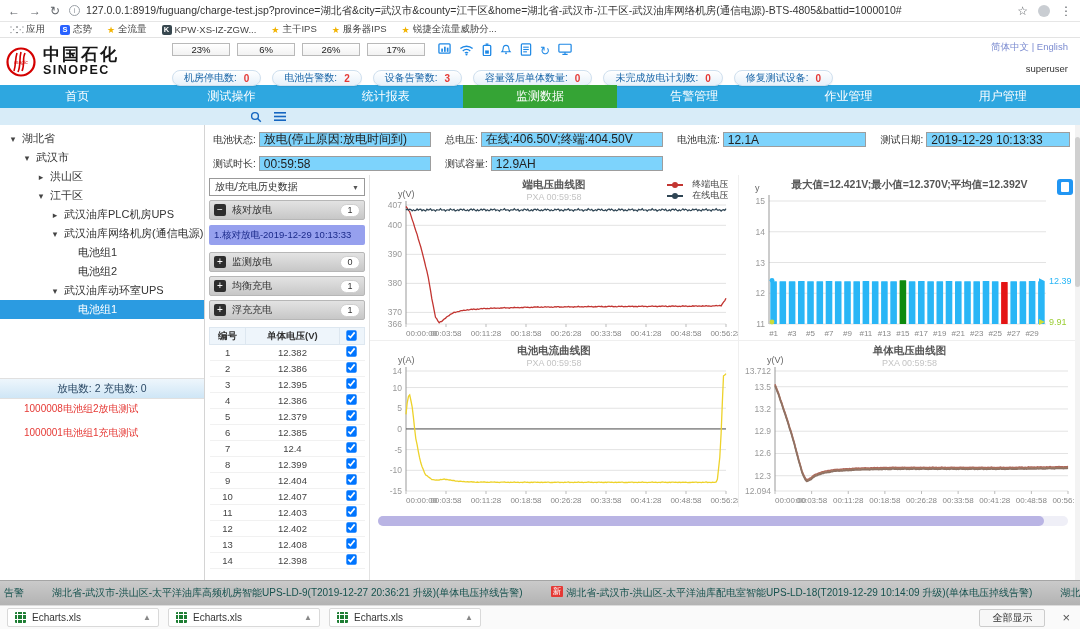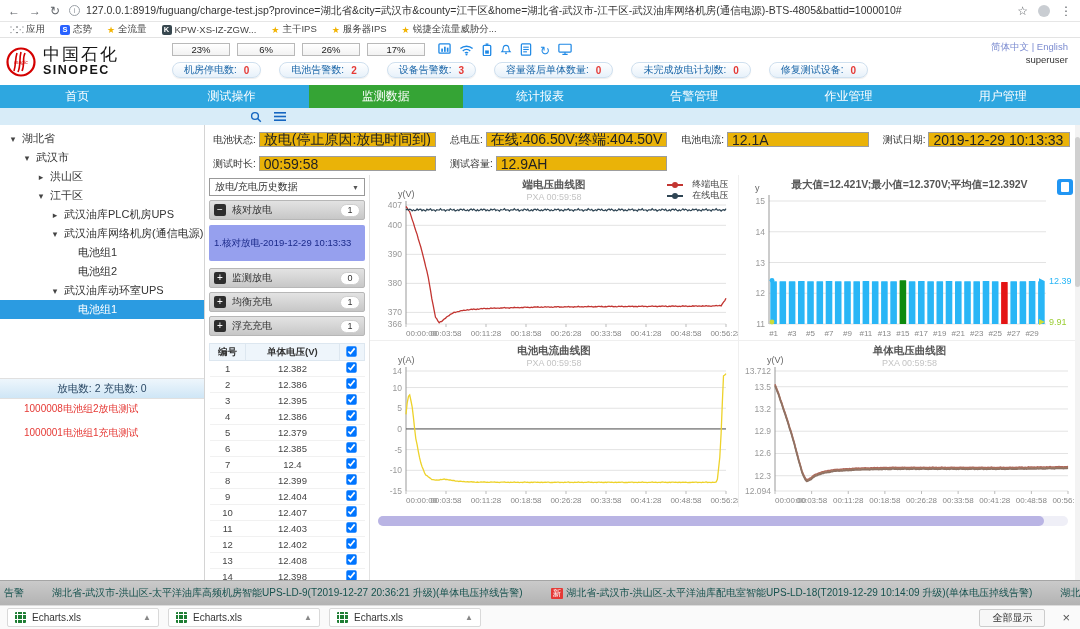--- a/index.html
+++ b/index.html
@@ -17,34 +17,34 @@
   .bm{display:flex;align-items:center;gap:3px;}
   .bm .star{color:#f2b301;font-size:9px;}
   .bm .blogo{color:#fff;background:#2962ff;font-size:7.5px;width:10px;height:10px;border-radius:2px;display:flex;align-items:center;justify-content:center;font-weight:bold;}
   .bm .klogo{color:#fff;background:#37474f;font-size:7.5px;width:10px;height:10px;border-radius:2px;display:flex;align-items:center;justify-content:center;font-weight:bold;}
   .apps-grid{color:#5f6368;font-size:9px;letter-spacing:-1px;}
 
   
   .header{height:47px;display:flex;background:#fff;}
   .logo{width:172px;display:flex;align-items:center;gap:5px;padding-left:4px;}
   .logo-text{line-height:1.05;}
-  .logo-cn{font-size:17px;font-weight:normal;color:#161616;letter-spacing:2px;text-align:center;}
+  .logo-cn{font-size:17px;font-weight:bold;color:#161616;letter-spacing:2px;text-align:center;}
   .logo-en{font-size:12.5px;font-weight:bold;color:#161616;letter-spacing:1.5px;}
   .header-mid{flex:1;padding-top:3px;}
   .percent-row{display:flex;align-items:center;gap:7px;height:17px;}
   .pbox{width:58px;height:13px;border:1px solid #b9b9b9;background:linear-gradient(#fff,#f2f2f2);font-size:9.5px;color:#222;display:flex;align-items:center;justify-content:center;}
   .hicons{display:flex;align-items:center;gap:8px;margin-left:6px;color:#1e88e5;}
   .hicons svg{display:block;}
   .sync-glyph{font-size:12px;color:#1e88e5;line-height:1;}
-  .pill-row{display:flex;gap:18px;margin-top:4px;}
+  .pill-row{display:flex;gap:11px;margin-top:12px;}
   .pill{background:linear-gradient(#ffffff,#e7f1fa);border:1px solid #cfe0ef;border-radius:9px;height:16px;display:flex;align-items:center;padding:0 11px;font-size:10px;color:#1a66a8;box-shadow:0 1px 1px rgba(0,0,0,.07);white-space:nowrap;}
   .pill b{color:#e53935;margin-left:7px;}
   .header-right{width:128px;text-align:right;padding:3px 12px 0 0;font-size:9.5px;}
   .lang{color:#7b8bd0;}
-  .user{color:#333;text-align:right;}
+  .user{margin-top:9px;color:#333;text-align:right;}
 
   
   .nav{height:23px;display:flex;background:#2ea7e0;}
   .tab{flex:1;display:flex;align-items:center;justify-content:center;color:#fff;font-size:12px;cursor:pointer;}
   .tab.active{background:#35a435;}
   .searchbar{height:17px;background:#d8ecf8;display:flex;align-items:center;padding-left:250px;gap:12px;}
   .searchbar svg{display:block;}
 
   
   .content{display:flex;height:455px;position:relative;}
@@ -52,30 +52,30 @@
   .tree-row{height:19px;display:flex;align-items:center;gap:4px;cursor:pointer;white-space:nowrap;}
   .tree-row .arrow{font-size:9px;color:#444;width:10px;text-align:center;}
   .tree-row.selected{background:#2b9be1;color:#fff;}
   .tree-row.selected .arrow{color:#fff;}
   .tree-summary{position:absolute;top:253px;left:0;right:0;height:21px;background:linear-gradient(#eef6fc,#cfe6f6);display:flex;align-items:center;justify-content:center;font-size:10.5px;color:#2c4a66;border-top:1px solid #e0e0e0;border-bottom:1px solid #e0e0e0;}
   .tree-task{position:absolute;left:24px;font-size:10px;color:#e53935;cursor:pointer;white-space:nowrap;}
 
   .main{flex:1;display:flex;flex-direction:column;min-width:0;}
   .fields{height:50px;display:grid;grid-template-columns:1.15fr 1.15fr 1fr 1fr;column-gap:14px;row-gap:7px;padding:6px 10px 3px 8px;}
   .field{display:flex;align-items:center;gap:3px;font-size:10px;color:#333;white-space:nowrap;}
-  .fval{flex:1;height:15px;background:#eab308;border:1px solid #9d9d9d;font-size:14px;color:#222;display:flex;align-items:center;padding:0 4px;overflow:hidden;white-space:nowrap;}
+  .fval{flex:1;height:15px;background:#7dd3fc;border:1px solid #9d9d9d;font-size:12px;color:#222;display:flex;align-items:center;padding:0 4px;overflow:hidden;white-space:nowrap;}
 
   .body{flex:1;display:flex;min-height:0;}
   .panel{width:165px;border-right:1px solid #e2e2e2;padding:3px 4px;font-size:10px;overflow:hidden;}
   .dropdown{height:18px;border:1px solid #999;background:#fff;display:flex;align-items:center;justify-content:space-between;padding:0 5px;cursor:pointer;}
   .dd-arrow{font-size:7px;color:#555;}
   .acc-header{height:20px;background:linear-gradient(#e3e3e3,#c7c7c7);border:1px solid #b7b7b7;border-radius:2px;display:flex;align-items:center;gap:6px;padding:0 4px;margin-top:4px;cursor:pointer;}
   .acc-pm{width:12px;height:12px;background:#2e2e2e;color:#fff;font-size:10px;line-height:1;display:flex;align-items:center;justify-content:center;border-radius:2px;}
   .acc-count{margin-left:auto;background:#fff;border:1px solid #cfcfcf;border-radius:8px;min-width:20px;height:13px;font-size:9px;color:#333;display:flex;align-items:center;justify-content:center;}
-  .acc-item{height:36px;background:#96a0ee;border-radius:2px;display:flex;align-items:center;padding:0 5px;margin:5px 0 7px;font-size:9.5px;color:#1b2a8a;cursor:pointer;}
+  .acc-item{height:20px;background:#96a0ee;border-radius:2px;display:flex;align-items:center;padding:0 5px;margin:5px 0 7px;font-size:9.5px;color:#1b2a8a;cursor:pointer;}
 
   .cells-table{width:100%;border-collapse:collapse;margin-top:7px;font-size:9.5px;}
   .cells-table th{height:17px;background:#eef5fb;border:1px solid #dde7f0;color:#333;font-weight:bold;}
   .cells-table td{height:15px;text-align:center;border-bottom:1px solid #f1f1f1;color:#444;}
   .cells-table input{transform:scale(.8);}
 
   .charts{flex:1;position:relative;display:grid;grid-template-columns:52% 48%;grid-template-rows:166px 166px;min-width:0;}
   .cell{position:relative;overflow:hidden;}
   .cell.c1,.cell.c3{border-right:1px solid #efefef;}
   .cell.c1,.cell.c2{border-bottom:1px solid #efefef;}
@@ -87,21 +87,21 @@
   .lg-mark i{position:absolute;left:5px;top:-2px;width:6px;height:6px;border-radius:50%;}
   .export-btn{position:absolute;top:4px;right:7px;z-index:3;width:16px;height:16px;background:#2196f3;border-radius:3px;color:#fff;display:flex;align-items:center;justify-content:center;cursor:pointer;}
   .export-btn span{display:block;width:8px;height:10px;background:#fff;border-radius:1px;}
   .hscroll{position:absolute;left:8px;right:12px;top:341px;height:10px;background:#efeff7;border-radius:5px;}
   .hscroll-thumb{position:absolute;left:0;top:0;bottom:0;width:96.5%;background:#b9b4e4;border-radius:5px;cursor:pointer;}
   .page-vscroll{position:absolute;right:0;top:0;width:5px;height:455px;background:#f3f3f3;}
   .page-vscroll i{position:absolute;top:12px;right:0;width:5px;height:150px;background:#d0d0d0;border-radius:3px;display:block;cursor:pointer;}
 
   
   .marquee{height:25px;margin-top:0;background:linear-gradient(#cacaca,#b3b3b3);border-top:1px solid #a5a5a5;display:flex;align-items:center;gap:28px;padding:0 4px;font-size:10px;color:#15514d;white-space:nowrap;overflow:hidden;}
-  .alarm{display:flex;align-items:center;gap:3px;flex:0 0 auto;}
+  .alarm{display:flex;align-items:flex-start;gap:3px;flex:0 0 auto;}
   .badge-new{background:#e53935;color:#fff;font-size:8.5px;padding:0 2px;border-radius:1px;line-height:11px;}
   .downloads{height:24px;background:#fafafa;border-top:1px solid #dcdcdc;display:flex;align-items:center;gap:9px;padding:0 7px;}
   .dl-chip{width:152px;height:19px;background:#fff;border:1px solid #d9d9d9;border-radius:2px;display:flex;align-items:center;gap:6px;padding:0 7px;font-size:10px;color:#333;cursor:pointer;}
   .xls-icon{width:11px;height:11px;background:#1e7e34;border-radius:1px;background-image:linear-gradient(#fff 1px,transparent 1px),linear-gradient(90deg,#fff 1px,transparent 1px);background-size:5px 5px;background-position:2px 2px;}
   .dl-caret{margin-left:auto;color:#888;font-size:8px;}
   .show-all{margin-left:auto;height:18px;border:1px solid #ccc;background:#f7f7f7;border-radius:2px;display:flex;align-items:center;padding:0 12px;font-size:10px;color:#333;cursor:pointer;}
   .dl-close{color:#555;font-size:13px;margin:0 3px 0 8px;cursor:pointer;}
 </style>
 </head>
 <body>
@@ -246,22 +246,22 @@
   </div>
   <div class="header-right">
     <div class="lang">简体中文 | English</div>
     <div class="user">superuser</div>
   </div>
 </div>
 
 <div class="nav">
     <div class="tab">首页</div>
     <div class="tab">测试操作</div>
+    <div class="tab">统计报表</div>
     <div class="tab active">监测数据</div>
-    <div class="tab">统计报表</div>
     <div class="tab">告警管理</div>
     <div class="tab">作业管理</div>
     <div class="tab">用户管理</div>
   </div>
 <div class="searchbar">
   <svg width="12" height="12" viewBox="0 0 12 12">
     <circle cx="5" cy="5" r="3.4" fill="none" stroke="#1565c0" stroke-width="1.4"></circle>
     <line x1="7.6" y1="7.6" x2="10.8" y2="10.8" stroke="#1565c0" stroke-width="1.4"></line>
   </svg>
   <svg width="12" height="11" viewBox="0 0 12 11">

